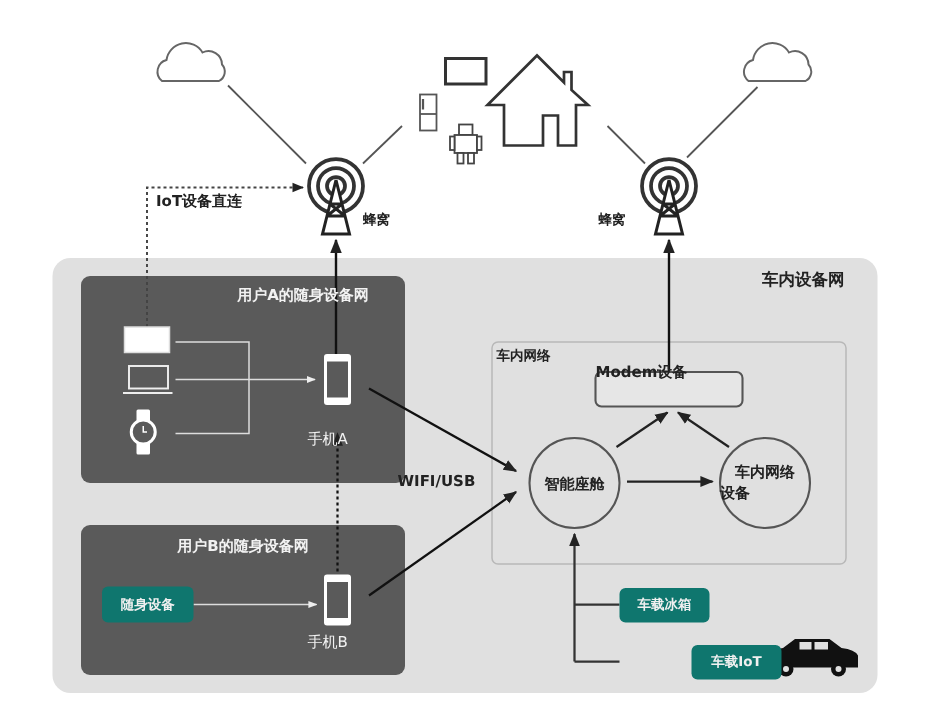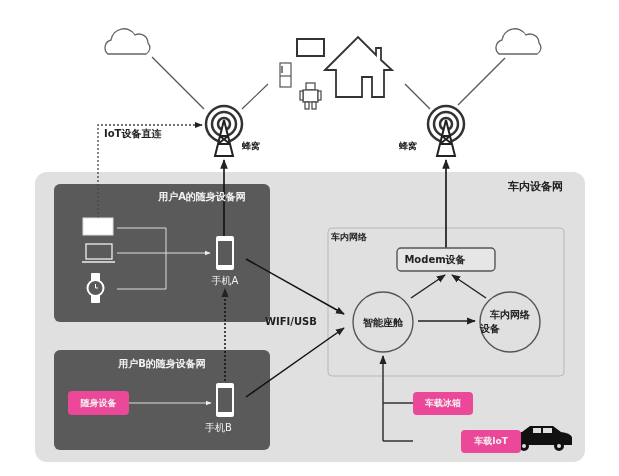--- a/index.html
+++ b/index.html
@@ -2,21 +2,21 @@
 <html><head>
 <meta charset="utf-8">
 <style>
   html, body { margin: 0; padding: 0; background: #ffffff; }
   body { width: 619px; height: 476px; position: relative; overflow: hidden;
          font-family: "DejaVu Sans", "Liberation Sans", sans-serif; }
   #diagram { position: absolute; left: 0; top: 0; width: 619px; height: 476px; }
   .lbl { position: absolute; white-space: nowrap; font-size: 10px; color: #222; }
   .bold { font-weight: bold; text-align: center; }
   .white { color: #f2f2f2; }
-  .pill { position: absolute; background: #ec4899; color: #f0f0f0; font-size: 9px;
+  .pill { position: absolute; background: #0f766e; color: #f0f0f0; font-size: 9px;
           font-weight: bold; border-radius: 4px; display: flex; align-items: center;
           justify-content: center; }
 </style>
 </head>
 <body>
 
 <svg id="diagram" viewBox="0 0 619 476" xmlns="http://www.w3.org/2000/svg">
   <defs>
     <marker id="arr" viewBox="0 0 10 10" refX="9" refY="5" markerWidth="6" markerHeight="6" orient="auto-start-reverse">
       <path d="M0,1 L10,5 L0,9 z" fill="#222"></path>
@@ -143,28 +143,28 @@
   </g>
 </svg>
 
 <div class="lbl bold" style="left:104px;top:127px;">IoT设备直连</div>
 <div class="lbl bold" style="left:242px;top:140px;font-size:9px;">蜂窝</div>
 <div class="lbl bold" style="left:399px;top:140px;font-size:9px;">蜂窝</div>
 
 <div class="lbl bold" style="left:508px;top:179px;font-size:11px;">车内设备网</div>
 <div class="lbl bold" style="left:331px;top:231px;font-size:9px;">车内网络</div>
 
-<div class="lbl bold" style="left:397px;top:253px;width:76px;text-align:center;">Modem设备</div>
+<div class="lbl bold" style="left:397px;top:241px;width:76px;text-align:left;">Modem设备</div>
 <div class="lbl bold" style="left:353px;top:316px;width:60px;text-align:center;">智能座舱</div>
 <div class="lbl bold" style="left:480px;top:308px;width:60px;text-align:center;">车内网络</div>
 <div class="lbl bold" style="left:480px;top:322px;width:54px;text-align:left;">设备</div>
 
 <div class="pill" style="left:413px;top:392px;width:60px;height:23px;">车载冰箱</div>
 <div class="pill" style="left:413px;top:430px;width:60px;height:23px;margin-left:48px;">车载IoT</div>
 
 <div class="lbl white bold" style="left:54px;top:190px;width:216px;text-align:center;padding-left:40px;">用户A的随身设备网</div>
-<div class="lbl white" style="left:205px;top:274px;width:40px;text-align:center;">手机A</div>
+<div class="lbl white" style="left:205px;top:286px;width:40px;">手机A</div>
 
 <div class="lbl white bold" style="left:54px;top:357px;width:216px;text-align:center;">用户B的随身设备网</div>
 <div class="pill" style="left:68px;top:391px;width:61px;height:24px;">随身设备</div>
 <div class="lbl white" style="left:205px;top:421px;width:40px;text-align:left;">手机B</div>
 
 <div class="lbl bold" style="left:265px;top:316px;font-size:10px;">WIFI/USB</div>
 
 </body></html>

